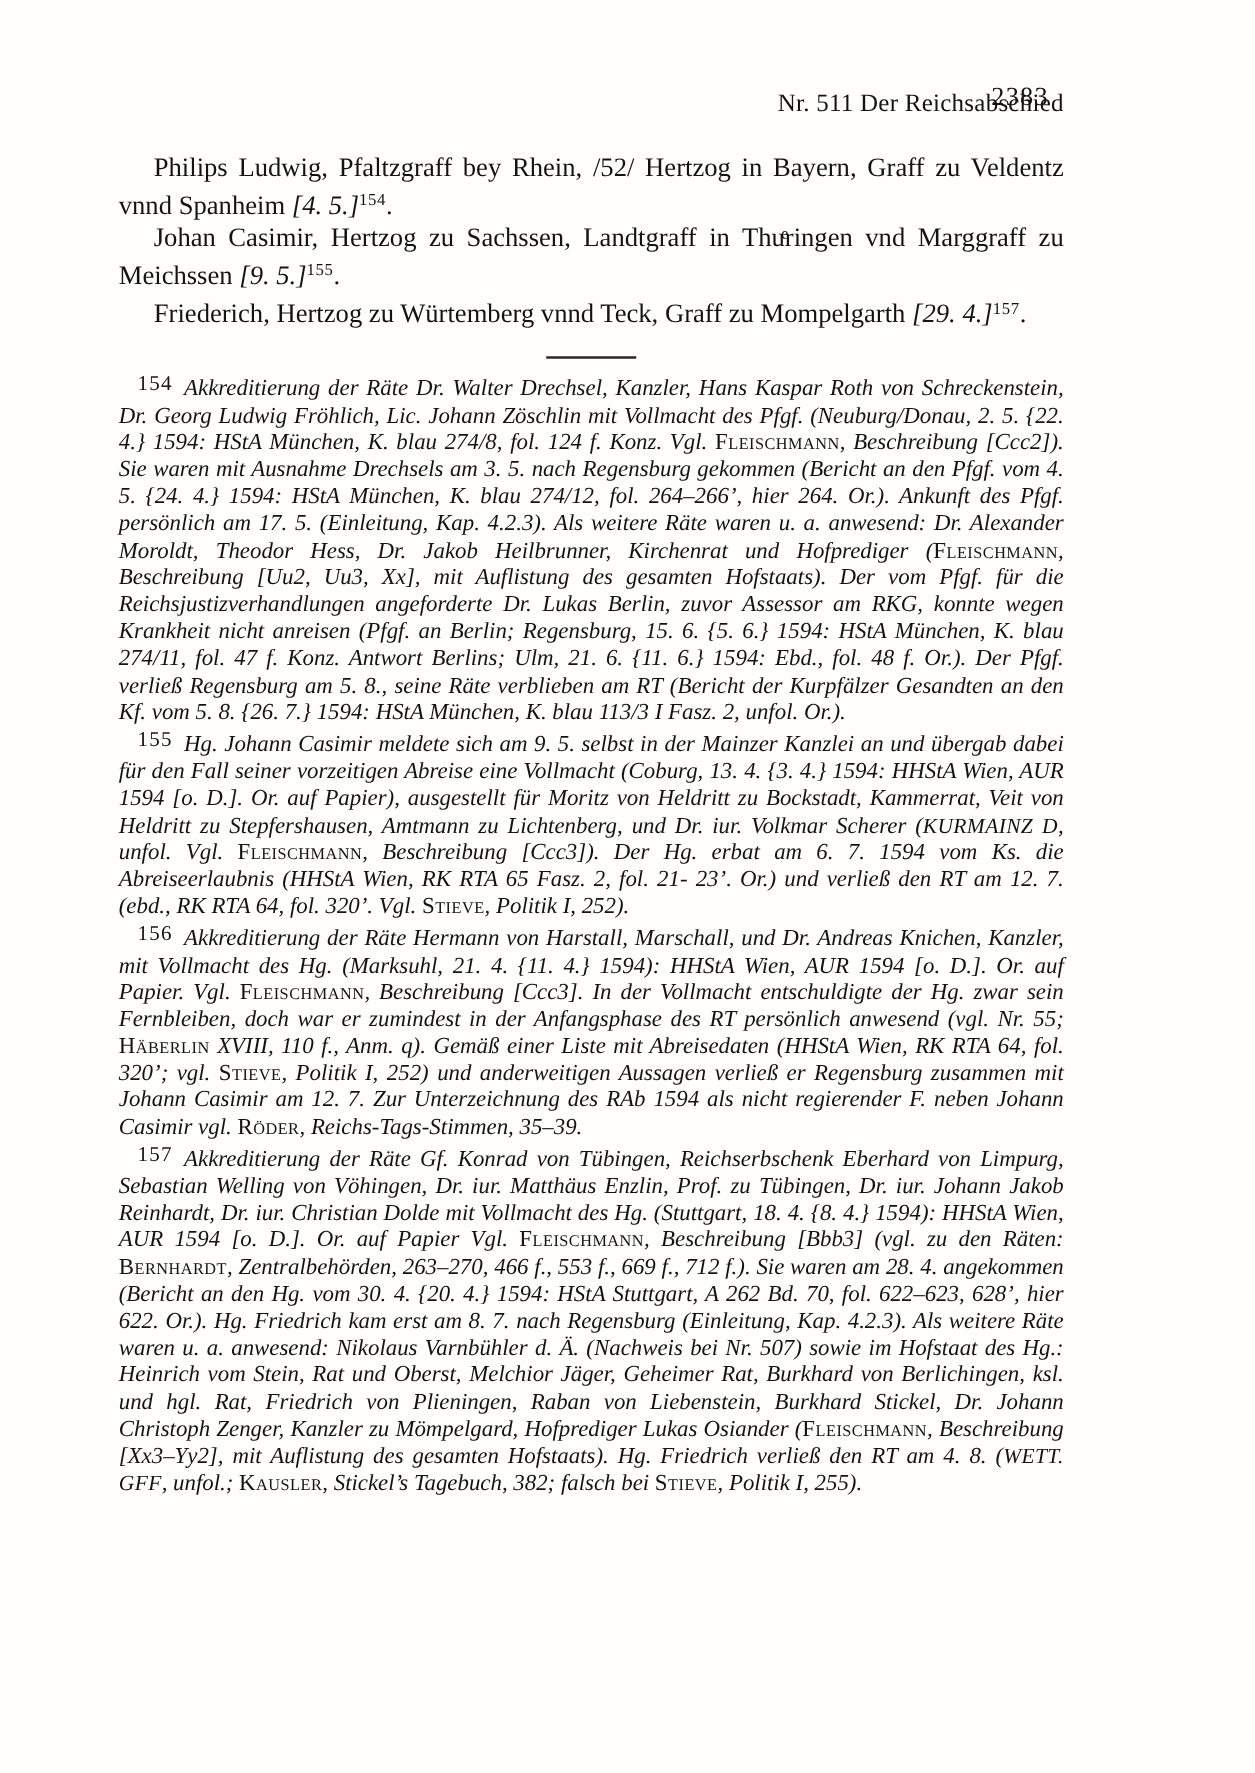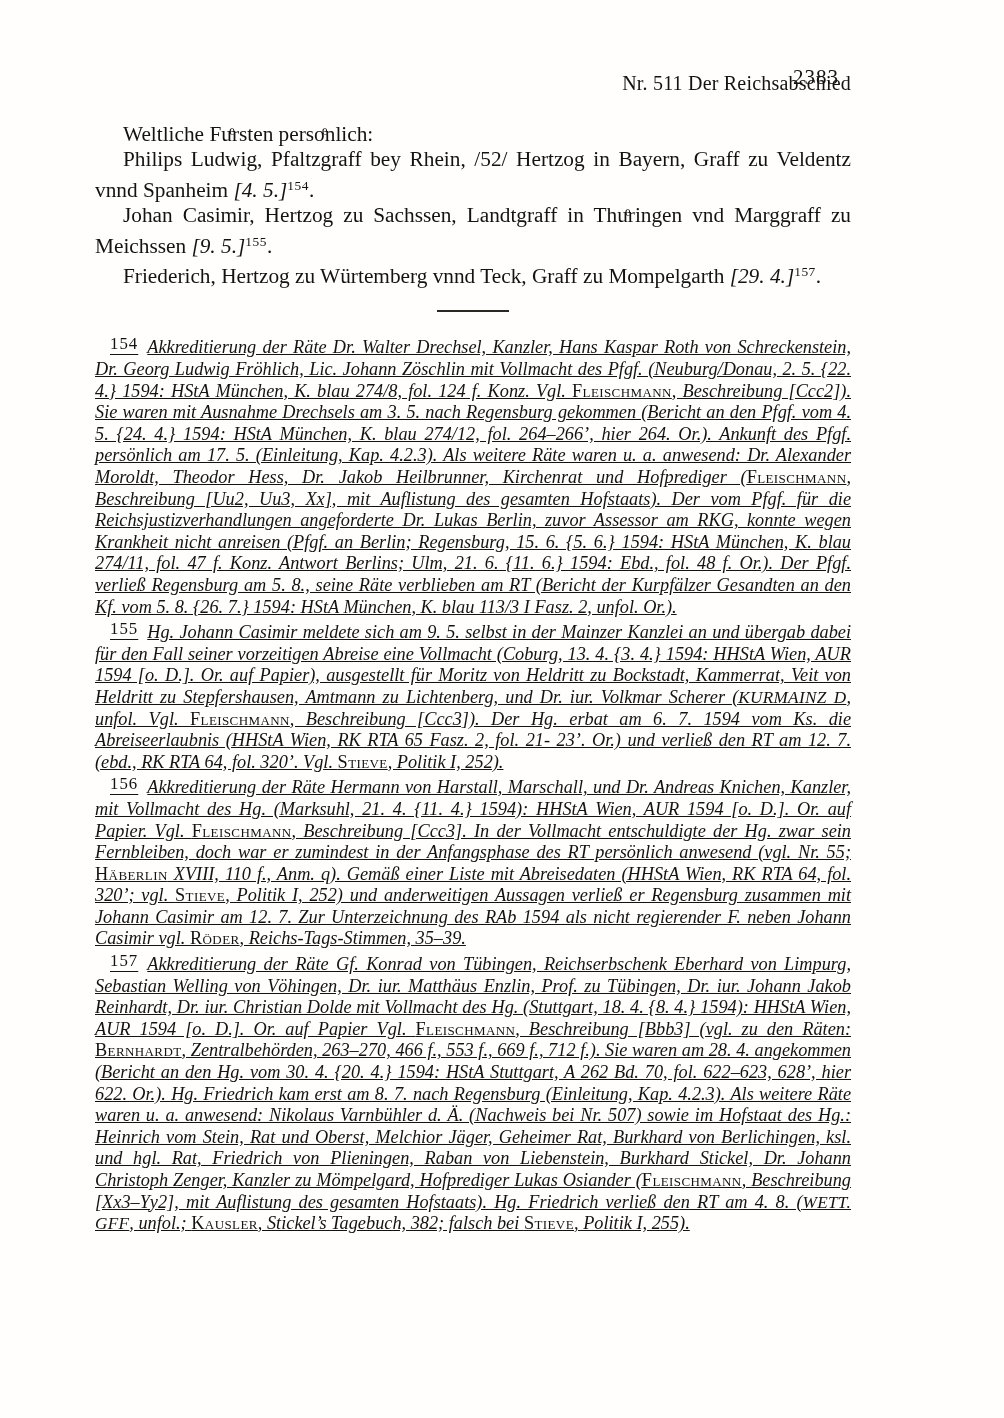--- a/index.html
+++ b/index.html
@@ -49,26 +49,25 @@
     vertical-align: 0.52em;
     letter-spacing: 0.5px;
   }
   .fn-sep {
     margin-top: 21px;
     width: 72px;
     border: none;
     border-top: 2px solid #2a2824;
   }
   .footnotes {
-    margin-top: 21px;
+    margin-top: 9px;
     font-size: 18.3px;
     line-height: 21.6px;
     text-align: justify;
     font-style: italic;
-    text-decoration: underline;
   }
   .footnote { text-indent: 15px; }
   .fn-num {
     font-style: normal;
     font-size: 0.92em;
     vertical-align: 0.24em;
     margin-right: 9px;
     letter-spacing: 1px;
   }
   .seg-sc {
@@ -87,21 +86,20 @@
 
 <div class="page">
   <div class="content">
 
     <div class="running-header">
       <span class="header-title">Nr. 511 Der Reichsabschied</span>
       <span class="page-number">2383</span>
     </div>
 
     <div class="body-text">
-        <p class="para"><span>Weltliche Fuͤrsten persoͤnlich:</span></p>
         <p class="para"><span>Philips Ludwig, Pfaltzgraff bey Rhein, /52/ Hertzog in Bayern, Graff zu Veldentz vnnd Spanheim </span><span class="seg-date">[4. 5.]</span><span class="seg-sup">154</span><span>.</span></p>
         <p class="para"><span>Johan Casimir, Hertzog zu Sachssen, Landtgraff in Thuͤringen vnd Marggraff zu Meichssen </span><span class="seg-date">[9. 5.]</span><span class="seg-sup">155</span><span>.</span></p>
         <p class="para"><span>Friederich, Hertzog zu Würtemberg vnnd Teck, Graff zu Mompelgarth </span><span class="seg-date">[29. 4.]</span><span class="seg-sup">157</span><span>.</span></p>
       </div>
 
     <hr class="fn-sep">
 
     <div class="footnotes">
         <div class="footnote"><span class="fn-num">154</span><span class="seg-italic">Akkreditierung der Räte Dr. Walter Drechsel, Kanzler, Hans Kaspar Roth von Schreckenstein, Dr. Georg Ludwig Fröhlich, Lic. Johann Zöschlin mit Vollmacht des Pfgf. (Neuburg/Donau, 2. 5. {22. 4.} 1594: HStA München, K. blau 274/8, fol. 124 f. Konz. Vgl. </span><span class="seg-sc">Fleischmann</span><span class="seg-italic">, Beschreibung [Ccc2]). Sie waren mit Ausnahme Drechsels am 3. 5. nach Regensburg gekommen (Bericht an den Pfgf. vom 4. 5. {24. 4.} 1594: HStA München, K. blau 274/12, fol. 264–266’, hier 264. Or.). Ankunft des Pfgf. persönlich am 17. 5. (Einleitung, Kap. 4.2.3). Als weitere Räte waren u. a. anwesend: Dr. Alexander Moroldt, Theodor Hess, Dr. Jakob Heilbrunner, Kirchenrat und Hofprediger (</span><span class="seg-sc">Fleischmann</span><span class="seg-italic">, Beschreibung [Uu2, Uu3, Xx], mit Auflistung des gesamten Hofstaats). Der vom Pfgf. für die Reichsjustizverhandlungen angeforderte Dr. Lukas Berlin, zuvor Assessor am RKG, konnte wegen Krankheit nicht anreisen (Pfgf. an Berlin; Regensburg, 15. 6. {5. 6.} 1594: HStA München, K. blau 274/11, fol. 47 f. Konz. Antwort Berlins; Ulm, 21. 6. {11. 6.} 1594: Ebd., fol. 48 f. Or.). Der Pfgf. verließ Regensburg am 5. 8., seine Räte verblieben am RT (Bericht der Kurpfälzer Gesandten an den Kf. vom 5. 8. {26. 7.} 1594: HStA München, K. blau 113/3 I Fasz. 2, unfol. Or.).</span></div>
         <div class="footnote"><span class="fn-num">155</span><span class="seg-italic">Hg. Johann Casimir meldete sich am 9. 5. selbst in der Mainzer Kanzlei an und übergab dabei für den Fall seiner vorzeitigen Abreise eine Vollmacht (Coburg, 13. 4. {3. 4.} 1594: HHStA Wien, AUR 1594 [o. D.]. Or. auf Papier), ausgestellt für Moritz von Heldritt zu Bockstadt, Kammerrat, Veit von Heldritt zu Stepfershausen, Amtmann zu Lichtenberg, und Dr. iur. Volkmar Scherer (</span><span class="seg-ic">KURMAINZ D</span><span class="seg-italic">, unfol. Vgl. </span><span class="seg-sc">Fleischmann</span><span class="seg-italic">, Beschreibung [Ccc3]). Der Hg. erbat am 6. 7. 1594 vom Ks. die Abreiseerlaubnis (HHStA Wien, RK RTA 65 Fasz. 2, fol. 21- 23’. Or.) und verließ den RT am 12. 7. (ebd., RK RTA 64, fol. 320’. Vgl. </span><span class="seg-sc">Stieve</span><span class="seg-italic">, Politik I, 252).</span></div>

